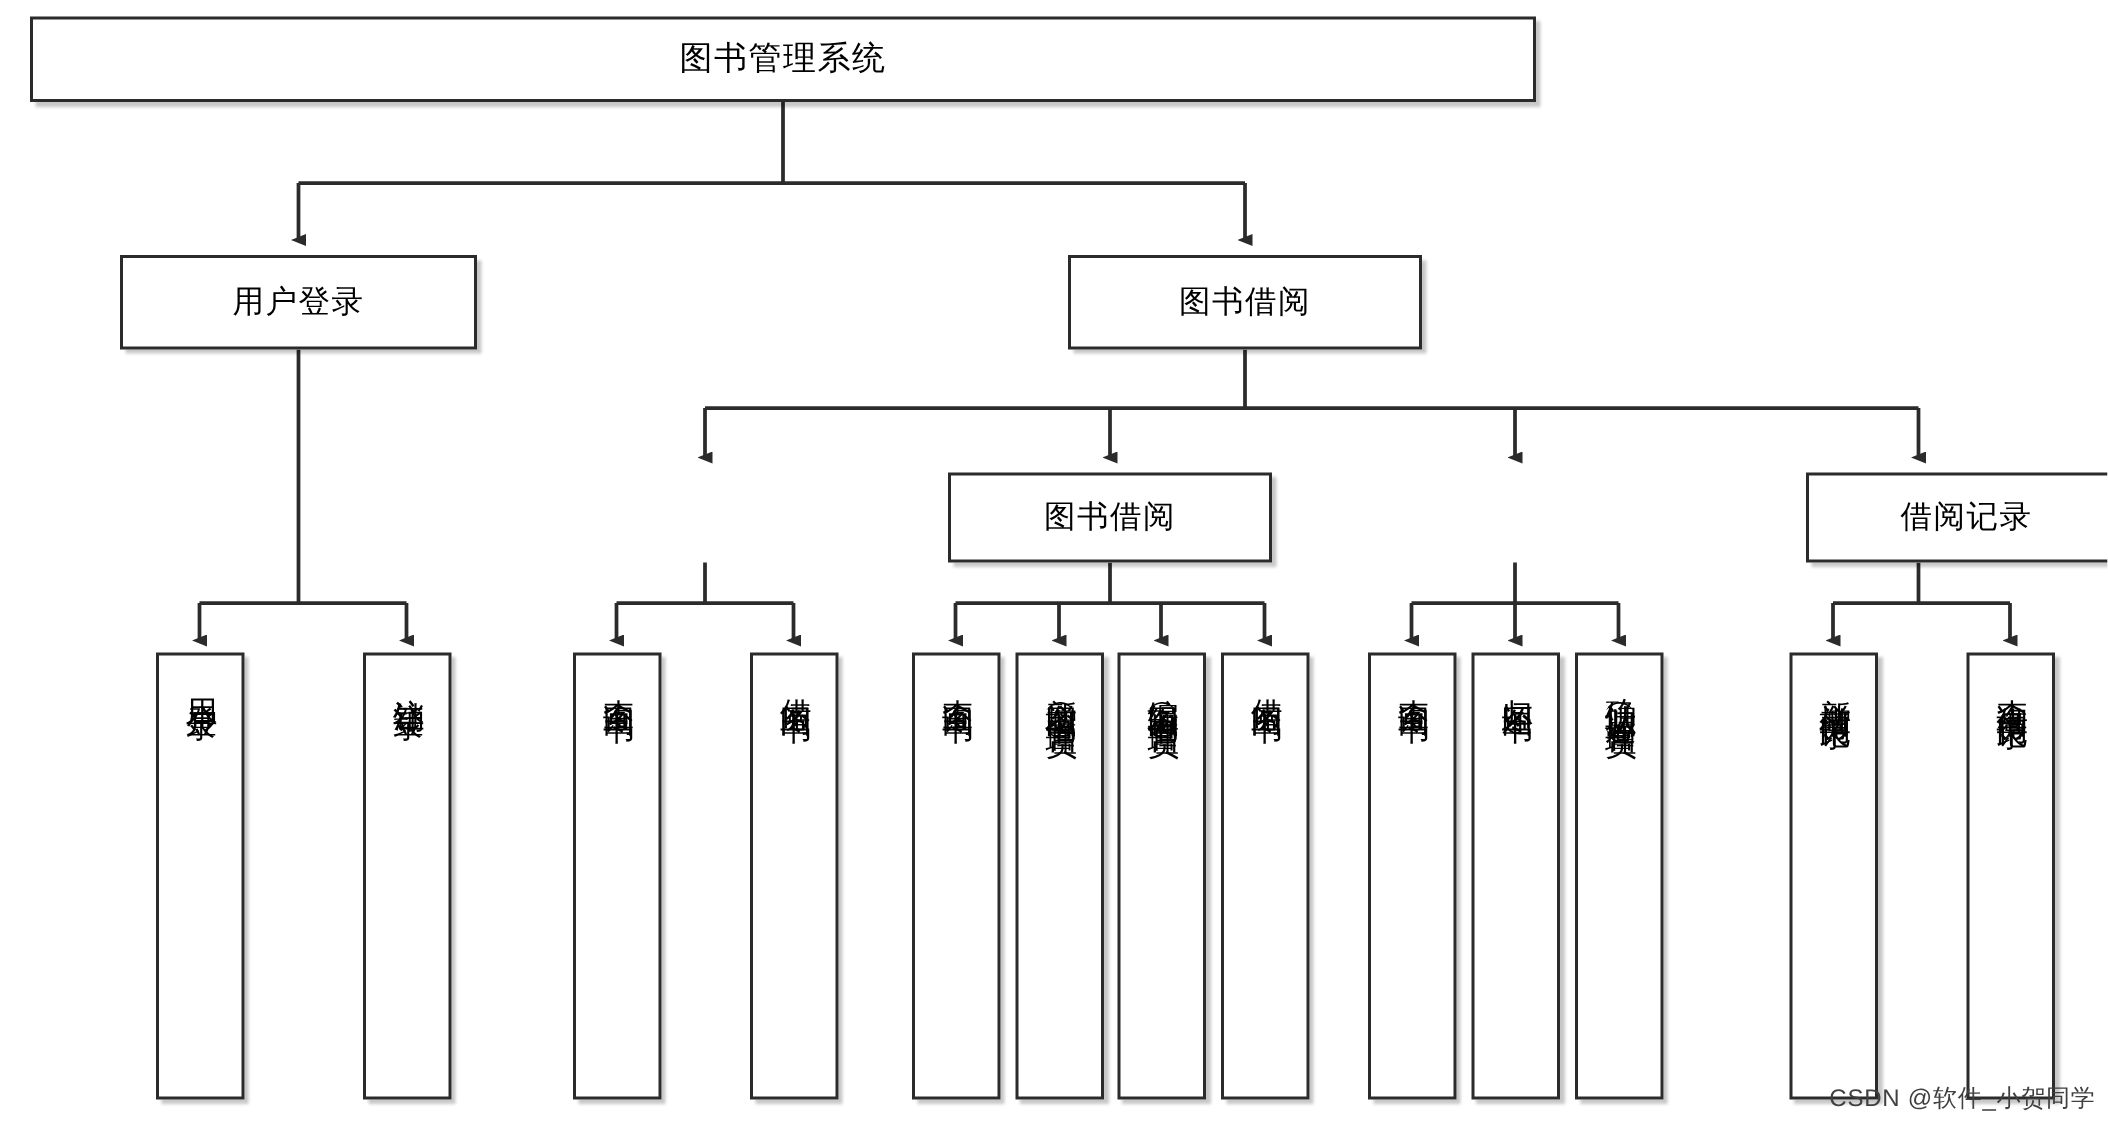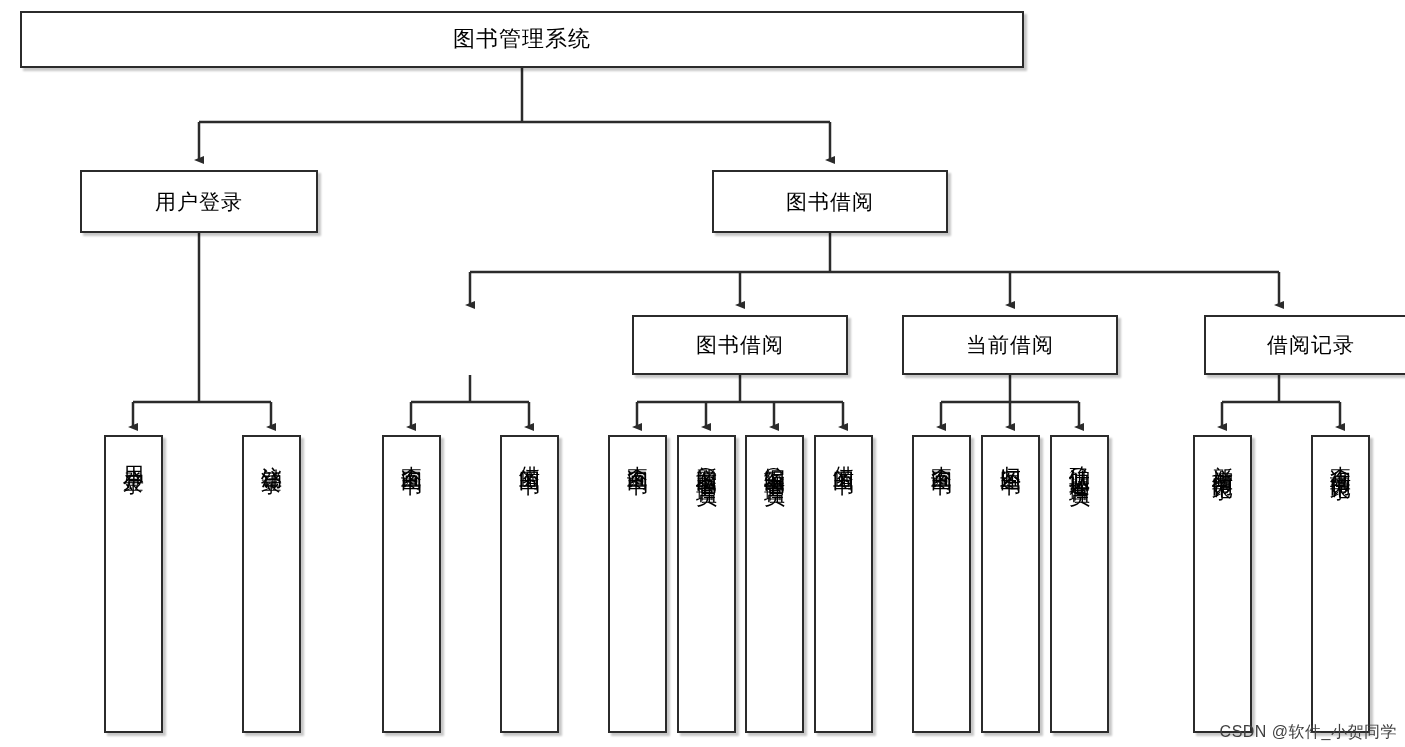--- a/index.html
+++ b/index.html
@@ -128,23 +128,20 @@
   <div class="node node-h" style="left:80px; top:170px; width:238px; height:63px;">
     <span class="label">用户登录</span>
   </div>
   <div class="node node-h" style="left:712px; top:170px; width:236px; height:63px;">
     <span class="label">图书借阅</span>
   </div>
 
   <div class="node node-h" style="left:632px; top:315px; width:216px; height:60px;">
     <span class="label">图书借阅</span>
   </div>
-  <div class="node node-h" style="left:902px; top:315px; width:216px; height:60px;">
-    <span class="label">当前借阅</span>
-  </div>
   <div class="node node-h" style="left:1204px; top:315px; width:214px; height:60px;">
     <span class="label">借阅记录</span>
   </div>
 
   <div class="node node-v" style="left:104px; top:435px; width:59px; height:298px;">
     <span class="label">用户登录</span>
   </div>
   <div class="node node-v" style="left:242px; top:435px; width:59px; height:298px;">
     <span class="label">注销登录</span>
   </div>

